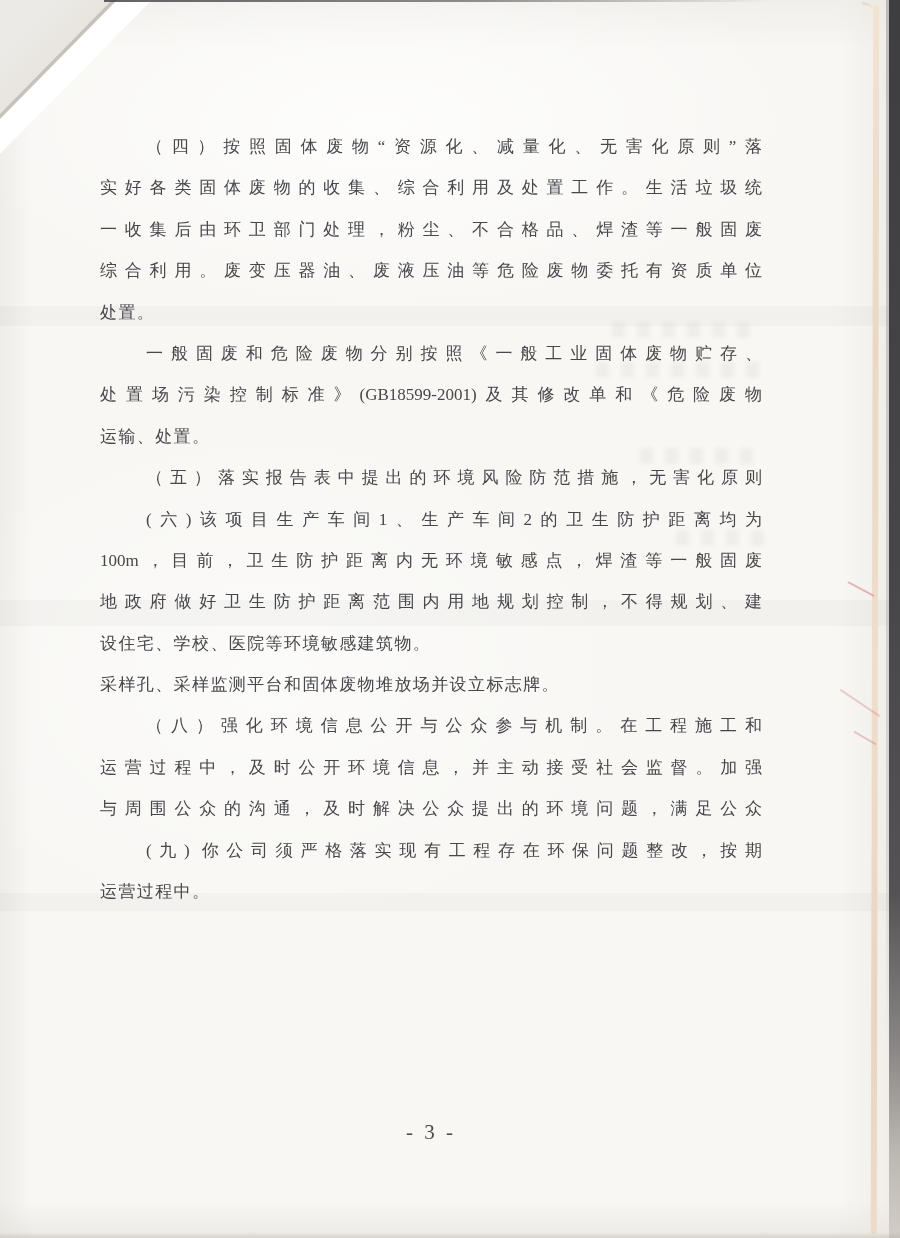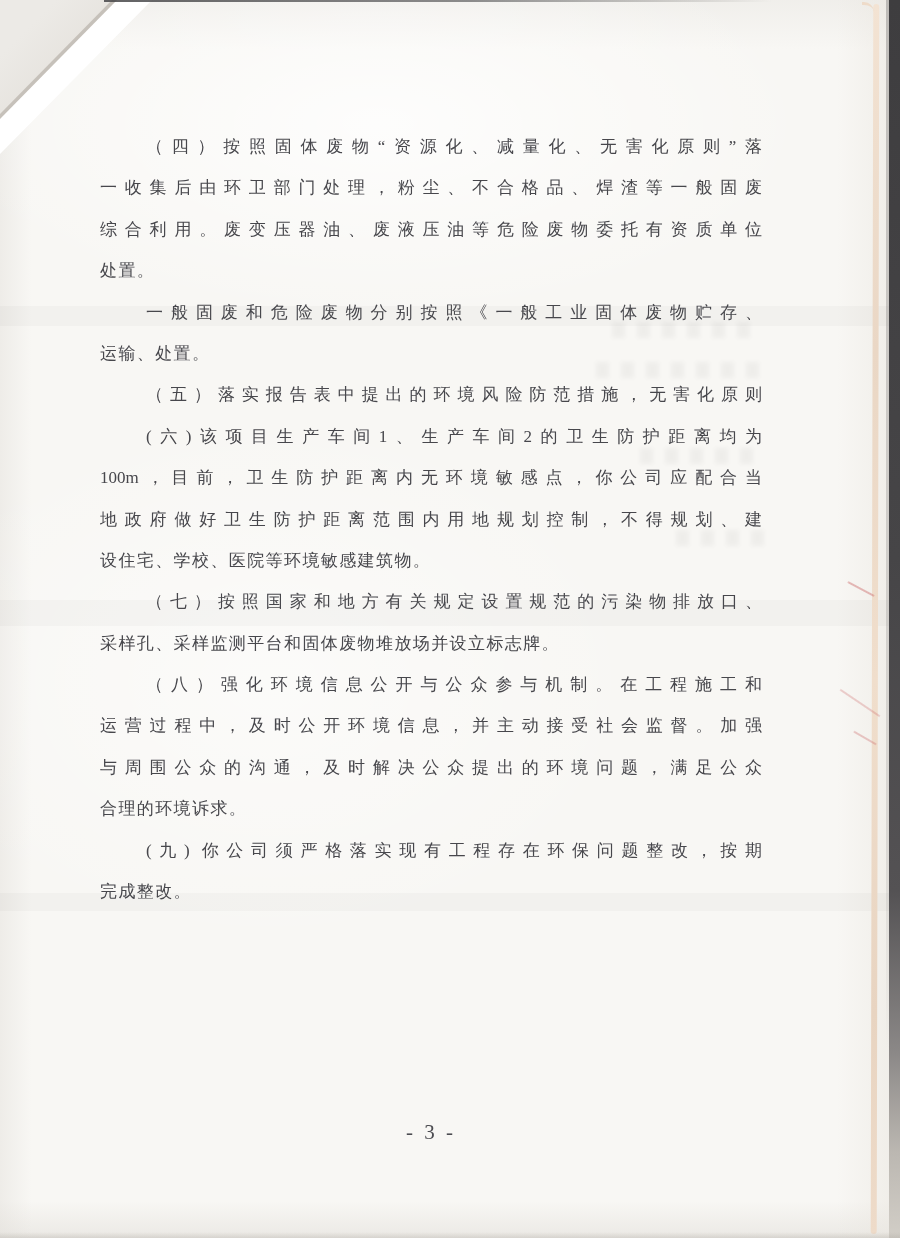--- a/index.html
+++ b/index.html
@@ -97,33 +97,33 @@
 <div class="red-mark red-2"></div>
 <div class="red-mark red-3"></div>
 
 <div class="ghost ghost-1"></div>
 <div class="ghost ghost-2"></div>
 <div class="ghost ghost-3"></div>
 <div class="ghost ghost-4"></div>
 
 <div class="doc">
   <div class="line indent">（四）按照固体废物“资源化、减量化、无害化原则”落</div>
+  <div class="line">实好各类固体废物的收集、综合利用及处置工作。生活垃圾统</div>
   <div class="line">一收集后由环卫部门处理，粉尘、不合格品、焊渣等一般固废</div>
   <div class="line">综合利用。废变压器油、废液压油等危险废物委托有资质单位</div>
   <div class="line partial">处置。</div>
   <div class="line indent">一般固废和危险废物分别按照《一般工业固体废物贮存、</div>
+  <div class="line">处置场污染控制标准》(GB18599-2001)及其修改单和《危险废物</div>
   <div class="line partial">运输、处置。</div>
   <div class="line indent">（五）落实报告表中提出的环境风险防范措施，无害化原则</div>
   <div class="line indent">(六)该项目生产车间1、生产车间2的卫生防护距离均为</div>
-  <div class="line">100m，目前，卫生防护距离内无环境敏感点，你公司应配合当</div>
+  <div class="line">100m，目前，卫生防护距离内无环境敏感点，焊渣等一般固废</div>
   <div class="line">地政府做好卫生防护距离范围内用地规划控制，不得规划、建</div>
   <div class="line partial">设住宅、学校、医院等环境敏感建筑物。</div>
-  <div class="line indent">（七）按照国家和地方有关规定设置规范的污染物排放口、</div>
   <div class="line partial">采样孔、采样监测平台和固体废物堆放场并设立标志牌。</div>
   <div class="line indent">（八）强化环境信息公开与公众参与机制。在工程施工和</div>
   <div class="line">运营过程中，及时公开环境信息，并主动接受社会监督。加强</div>
   <div class="line">与周围公众的沟通，及时解决公众提出的环境问题，满足公众</div>
-  <div class="line partial">合理的环境诉求。</div>
   <div class="line indent">(九) 你公司须严格落实现有工程存在环保问题整改，按期</div>
-  <div class="line partial">完成整改。</div>
+  <div class="line partial">运营过程中。</div>
 </div>
 
 <div class="pagenum">- 3 -</div>
 
 </body></html>

